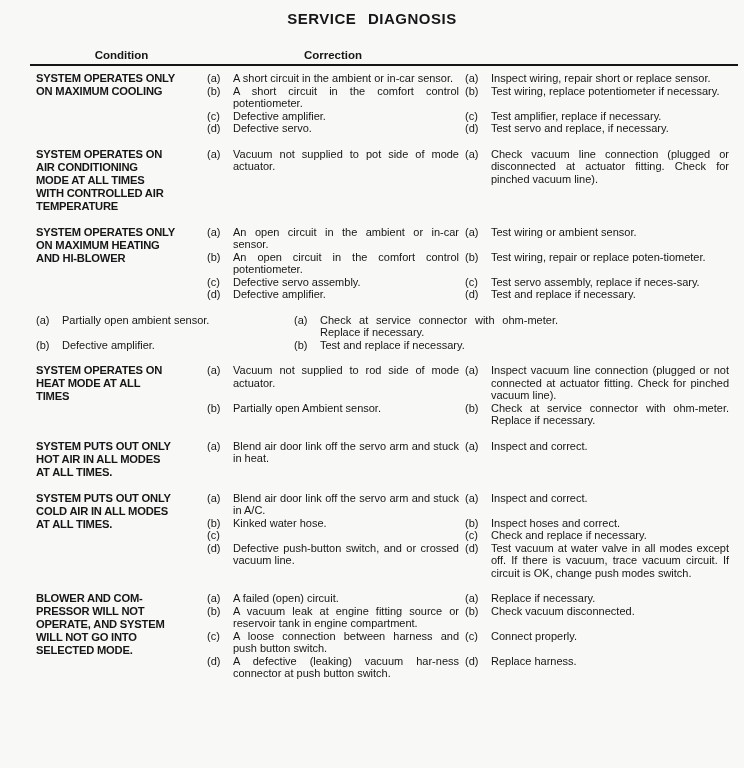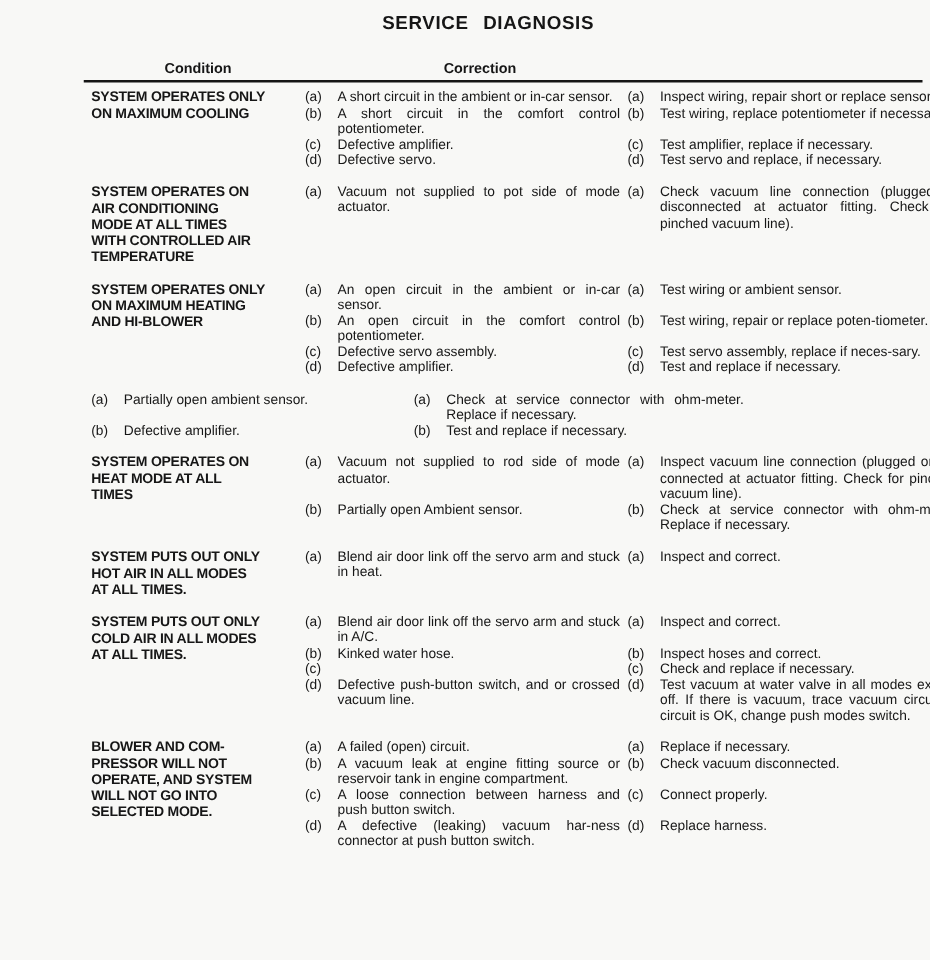--- a/index.html
+++ b/index.html
@@ -3,35 +3,35 @@
 <meta charset="utf-8">
 <style>
   html, body { margin: 0; padding: 0; }
   body {
     width: 744px; height: 768px;
     background: #f8f8f6;
     color: #161616;
     font-family: "Liberation Sans", "DejaVu Sans", sans-serif;
     overflow: hidden;
   }
-  .page { padding-top: 10px; margin-left: 37px; }
+  .page { padding-top: 10px; }
 
   .doc-title {
     text-align: center;
     font-weight: bold;
     font-size: 15px;
     letter-spacing: 0.5px;
     word-spacing: 7px;
     margin-bottom: 22px;
   }
 
   .head-row {
     display: grid;
     grid-template-columns: 171px 252px 264px;
-    column-gap: 14px;
+    column-gap: 0;
     margin: 0 7px 0 36px;
     font-weight: bold;
     font-size: 11.5px;
     text-align: center;
   }
   .head-rule {
     border: 0;
     border-top: 2.5px solid #151515;
     margin: 3px 6px 6px 30px;
   }

